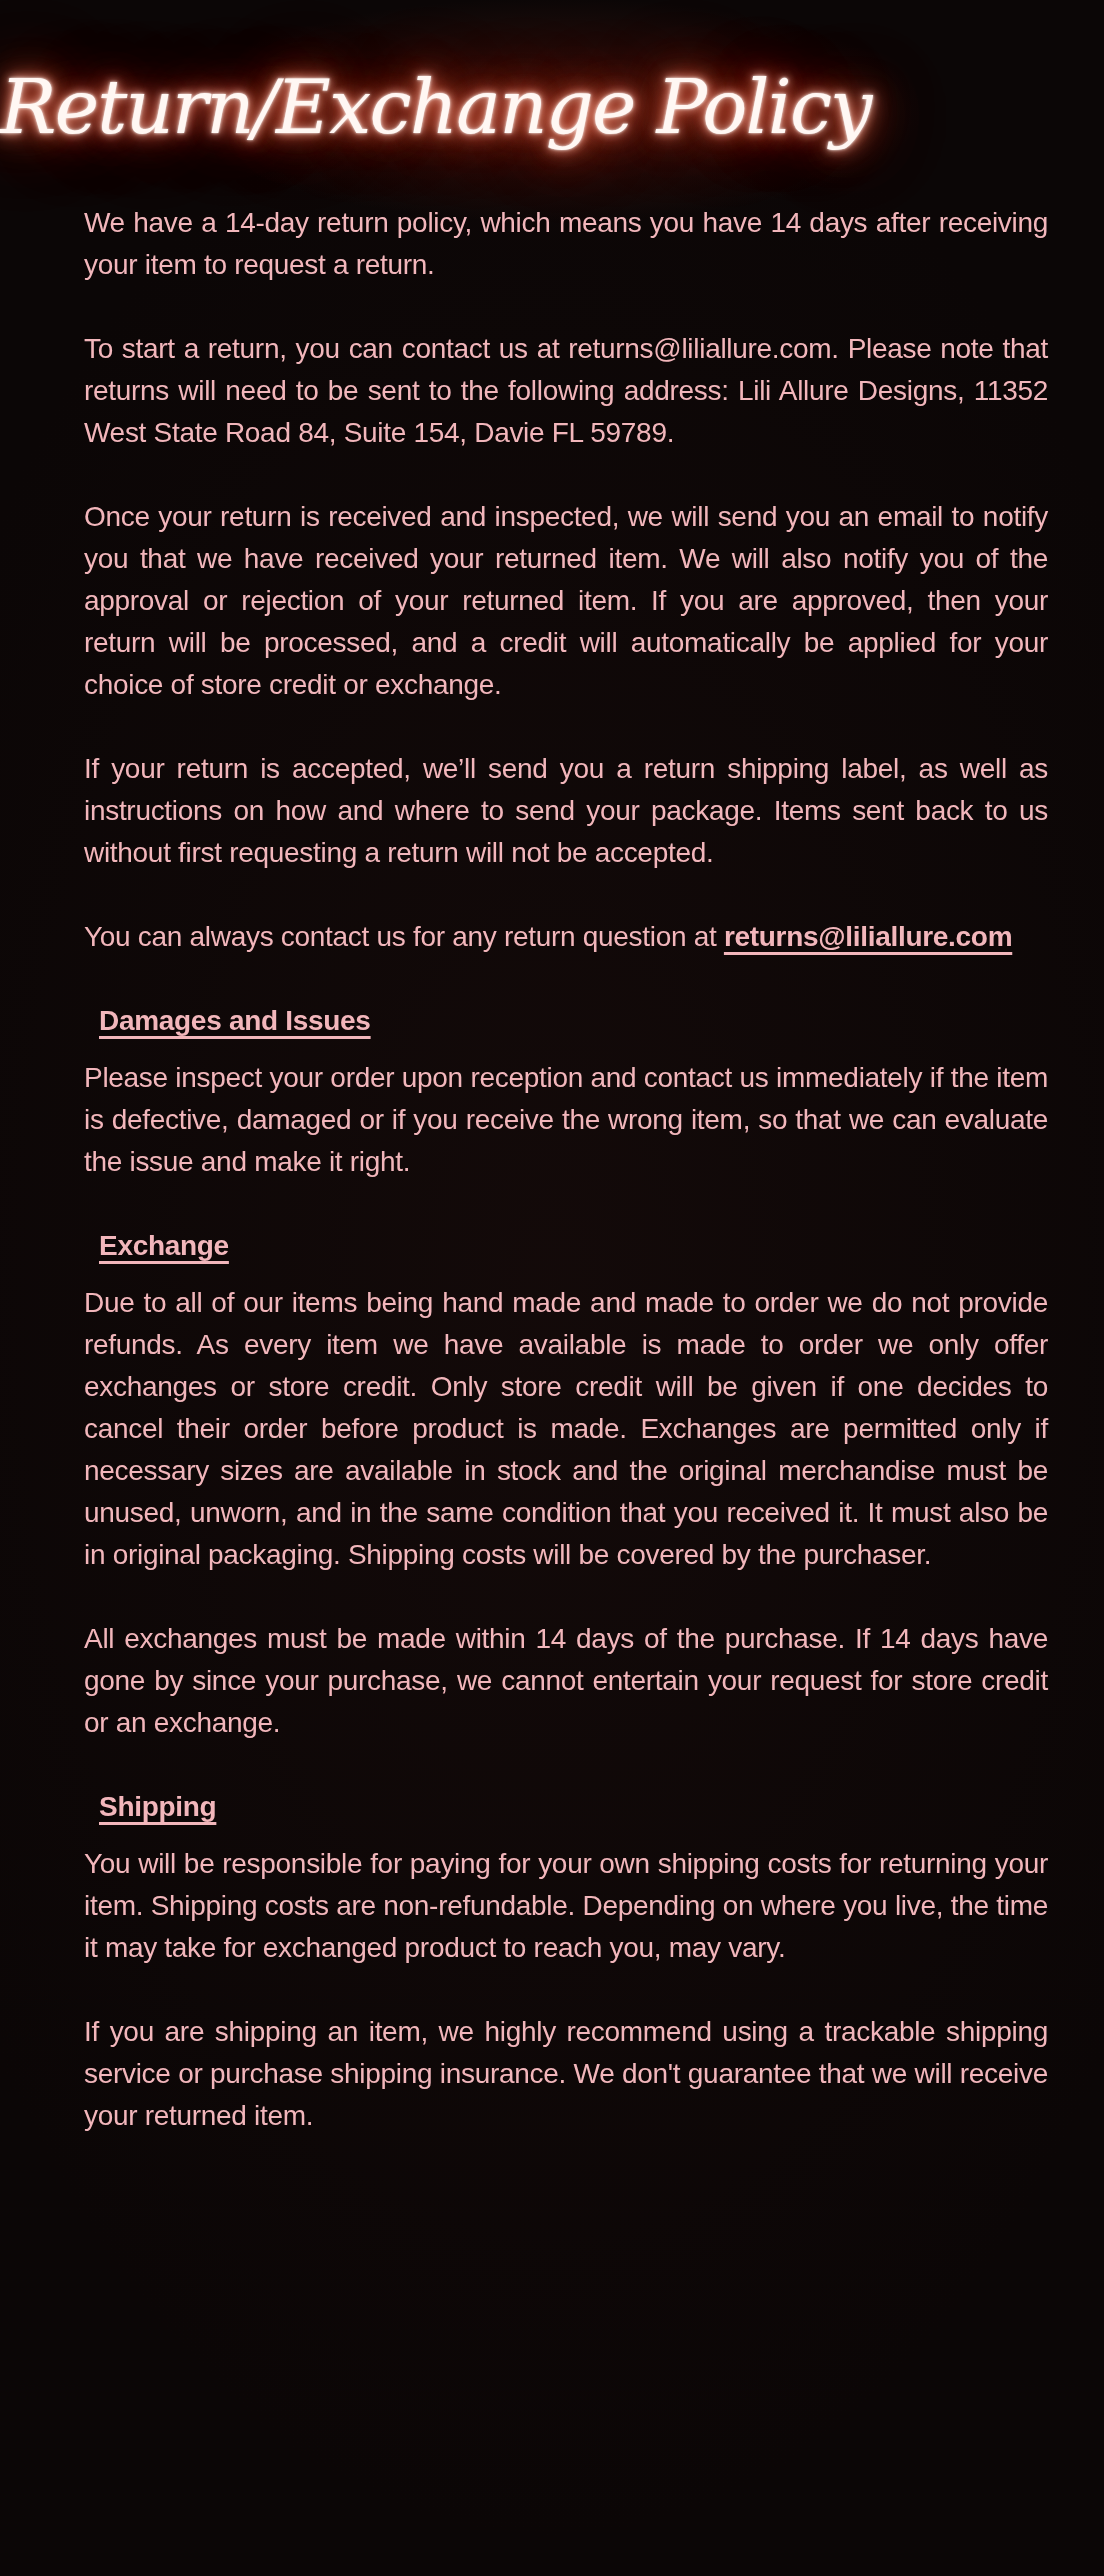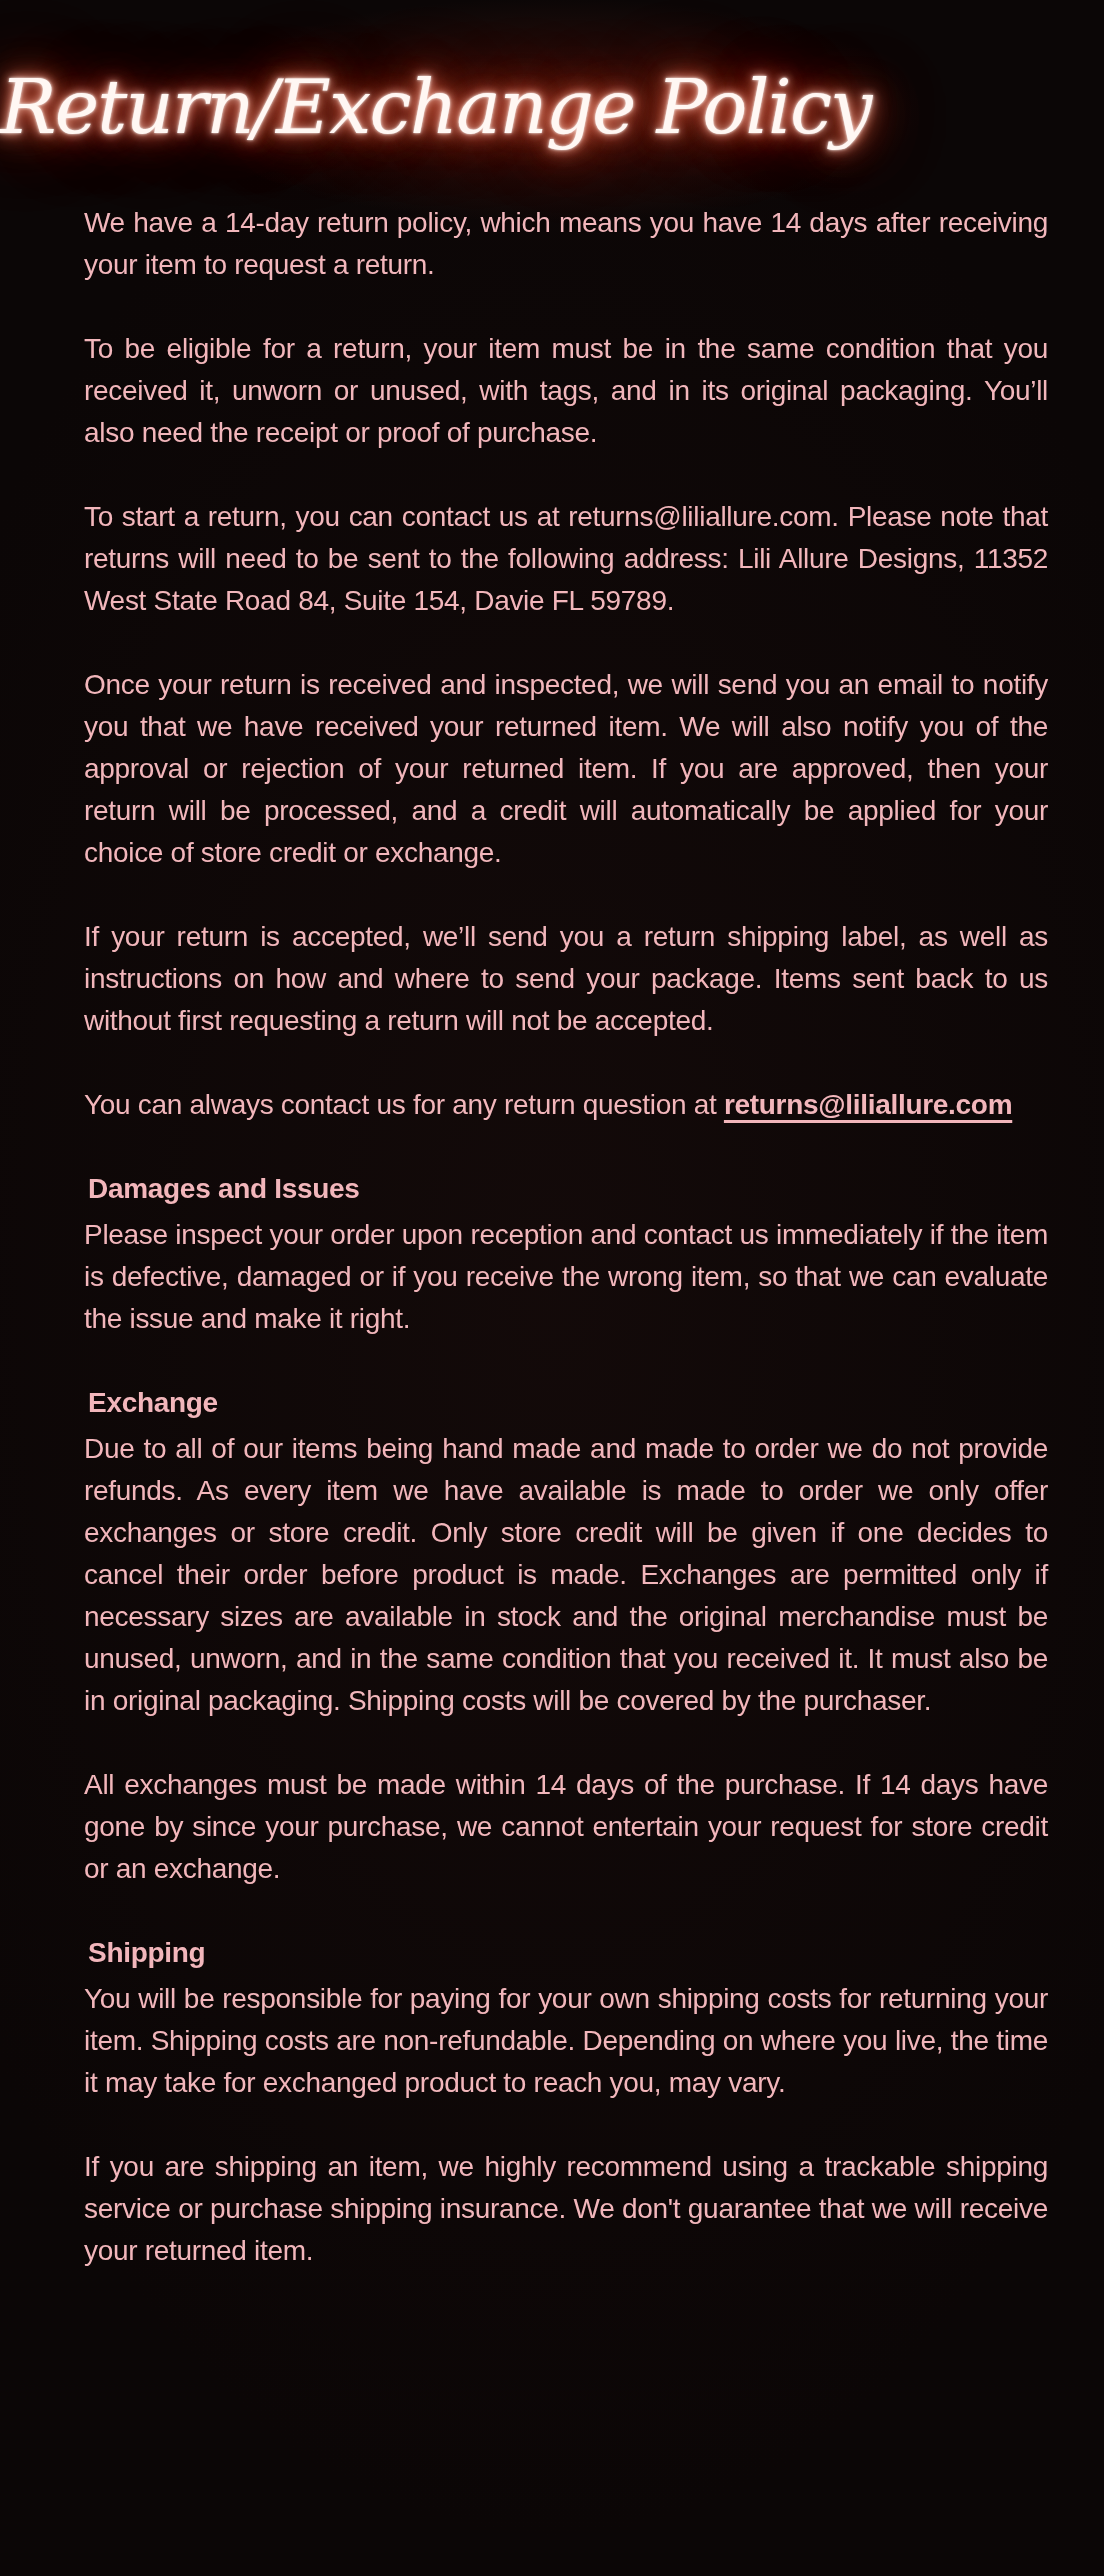--- a/index.html
+++ b/index.html
@@ -46,25 +46,26 @@
     color: #f2b6bb;
     font-size: 28px;
     line-height: 42px;
     letter-spacing: -0.3px;
   }
   .content p {
     margin: 0 0 42px 0;
     text-align: justify;
   }
   .content h2 {
-    margin: 4px;
+    margin: 15px;
     font-size: 28px;
     line-height: 42px;
     font-weight: bold;
     color: #f2b6bb;
+    text-decoration: underline;
     text-decoration-thickness: 2.8px;
     text-underline-offset: 5.5px;
     text-decoration-skip-ink: none;
   }
   .email-link {
     font-weight: bold;
     color: #f2b6bb;
     text-decoration: underline;
     text-decoration-thickness: 2.8px;
     text-underline-offset: 5.5px;
@@ -77,21 +78,20 @@
 <div class="page">
 
   <div class="neon-title">
     <span>Return/Exchange Policy</span>
   </div>
 
   <div class="content">
 
     <p>We have a 14-day return policy, which means you have 14 days after receiving your item to request a return.</p>
 
-    <p>To be eligible for a return, your item must be in the same condition that you received it, unworn or unused, with tags, and in its original packaging. You’ll also need the receipt or proof of purchase.</p>
 
     <p>To start a return, you can contact us at returns@liliallure.com. Please note that returns will need to be sent to the following address: Lili Allure Designs, 11352 West State Road 84, Suite 154, Davie FL 59789.</p>
 
     <p>Once your return is received and inspected, we will send you an email to notify you that we have received your returned item. We will also notify you of the approval or rejection of your returned item. If you are approved, then your return will be processed, and a credit will automatically be applied for your choice of store credit or exchange.</p>
 
     <p>If your return is accepted, we’ll send you a return shipping label, as well as instructions on how and where to send your package. Items sent back to us without first requesting a return will not be accepted.</p>
 
     <p><span>You can always contact us for any return question at </span><span class="email-link">returns@liliallure.com</span></p>
 
     <h2>Damages and Issues</h2>

